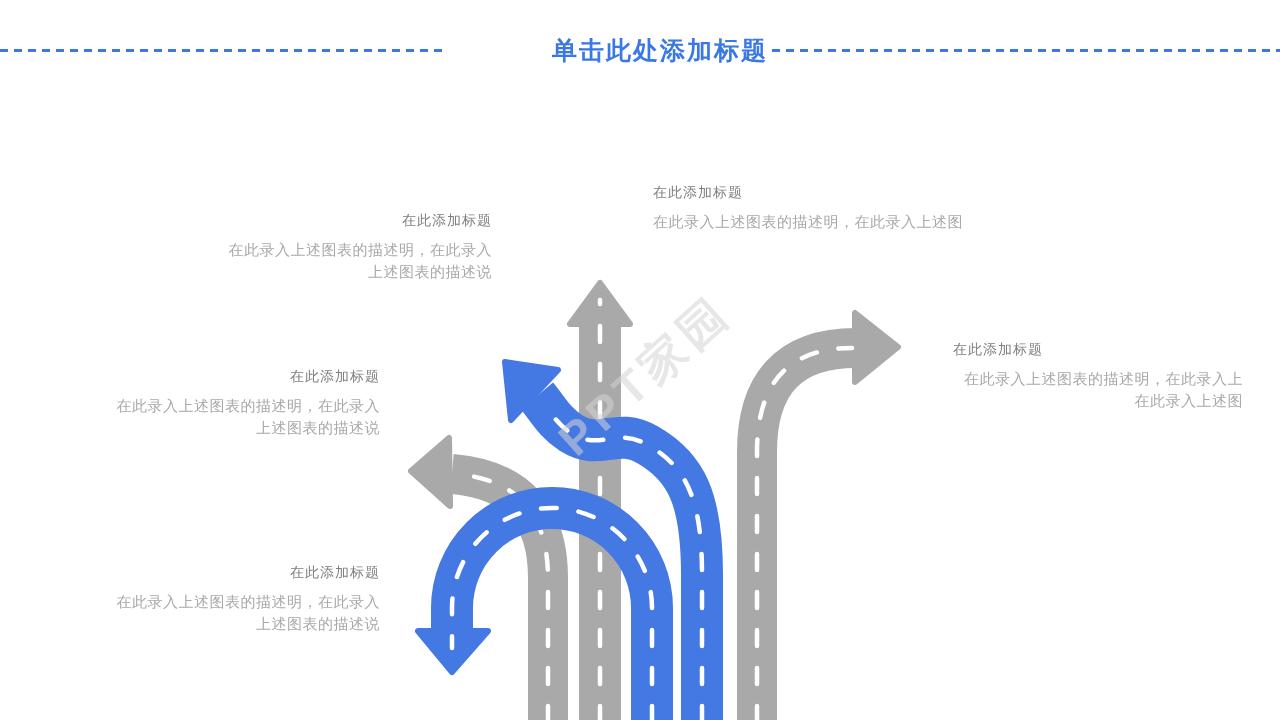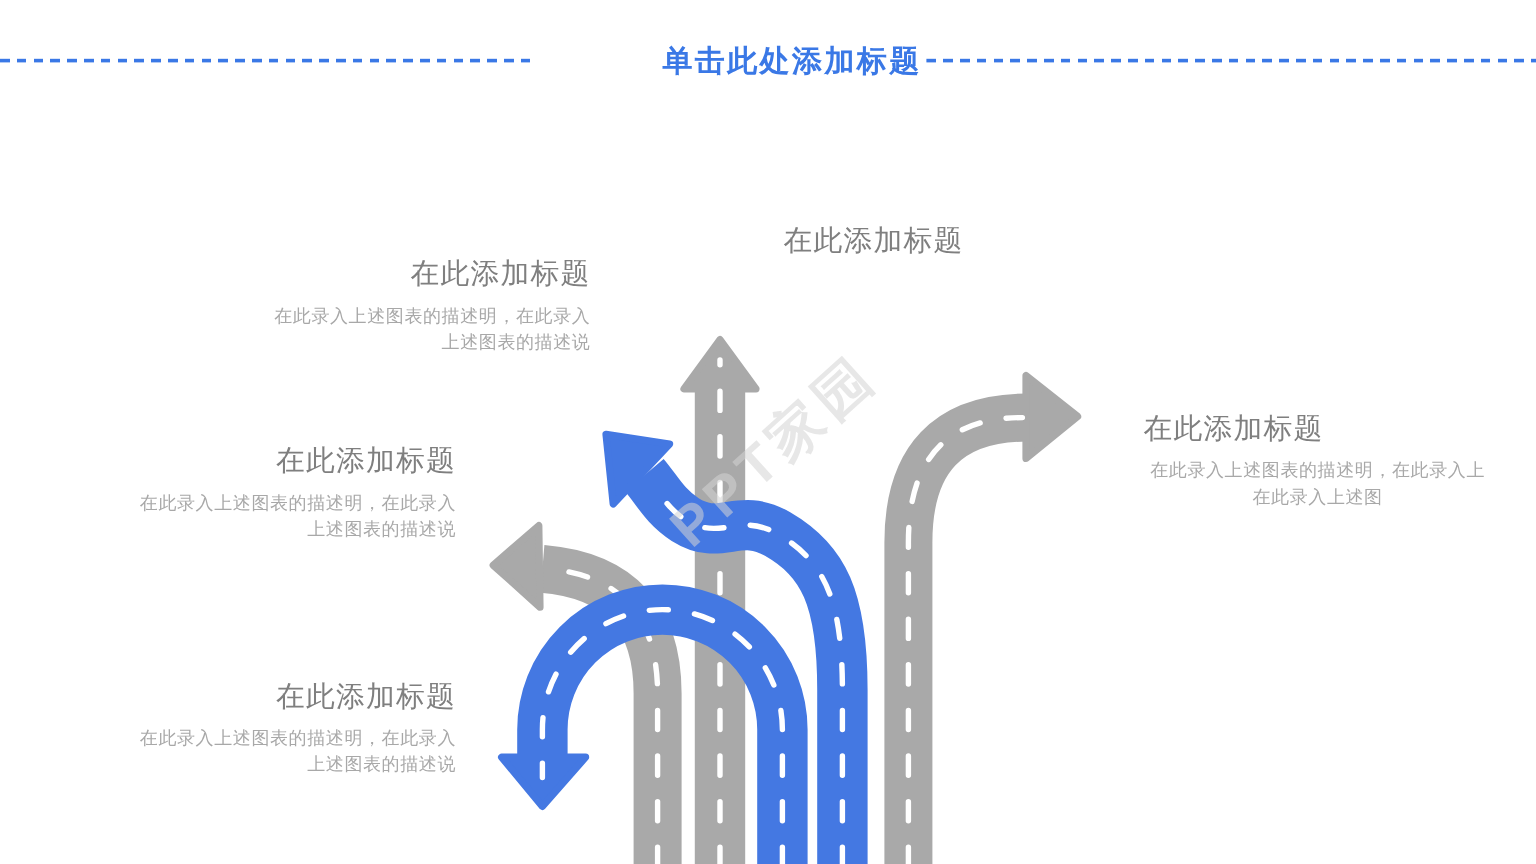--- a/index.html
+++ b/index.html
@@ -16,33 +16,33 @@
   }
   .dash-line{
     position:absolute;top:49px;height:3px;
     background:repeating-linear-gradient(90deg,var(--accent,#3A78E6) 0 8px,transparent 8px 14px);
   }
   .dash-left{left:0;width:445px;}
   .dash-right{left:772px;width:508px;}
   
   .block{position:absolute;white-space:nowrap;}
   .block .block-title{
-    font-size:24px;letter-spacing:1px;color:var(--heading_gray,#7F7F7F);
+    font-size:14px;letter-spacing:1px;color:var(--heading_gray,#7F7F7F);
   }
   .block .block-body{
     margin-top:9px;font-size:15px;line-height:22px;letter-spacing:.5px;
     color:var(--body_gray,#A8A8A8);
   }
   .align-right{text-align:right;}
   .b1{top:212px;right:828px;}
   .b2{top:184px;left:653px;width:310px;}
   .b2 .block-body{text-align:center;}
   .b3{top:368px;right:940px;}
   .b4{top:341px;left:953px;width:290px;}
-  .b4 .block-body{text-align:center;}
+  .b4 .block-body{text-align:right;}
   .b5{top:564px;right:940px;}
   
   .roads{position:absolute;left:0;top:0;}
   .road-gray{fill:none;stroke:var(--road_gray,#A9A9A9);}
   .road-blue{fill:none;stroke:var(--road_blue,#4478E2);}
   .head-gray{fill:var(--road_gray,#A9A9A9);stroke:var(--road_gray,#A9A9A9);stroke-width:6;stroke-linejoin:round;}
   .head-blue{fill:var(--road_blue,#4478E2);stroke:var(--road_blue,#4478E2);stroke-width:6;stroke-linejoin:round;}
   .center-dash{fill:none;stroke:#FFFFFF;stroke-width:4.5;stroke-linecap:round;stroke-dasharray:16 22;}
   
   .watermark{
@@ -100,20 +100,21 @@
     <div class="block-title">在此添加标题</div>
     <div class="block-body">
       <div>在此录入上述图表的描述明，在此录入</div>
       <div>上述图表的描述说</div>
     </div>
   </div>
 
   <div class="block b2">
     <div class="block-title">在此添加标题</div>
     <div class="block-body">
+      <div>在此录入上述图表的描述明，在此录入上述图</div>
     </div>
   </div>
 
   <div class="block b3 align-right">
     <div class="block-title">在此添加标题</div>
     <div class="block-body">
       <div>在此录入上述图表的描述明，在此录入</div>
       <div>上述图表的描述说</div>
     </div>
   </div>

